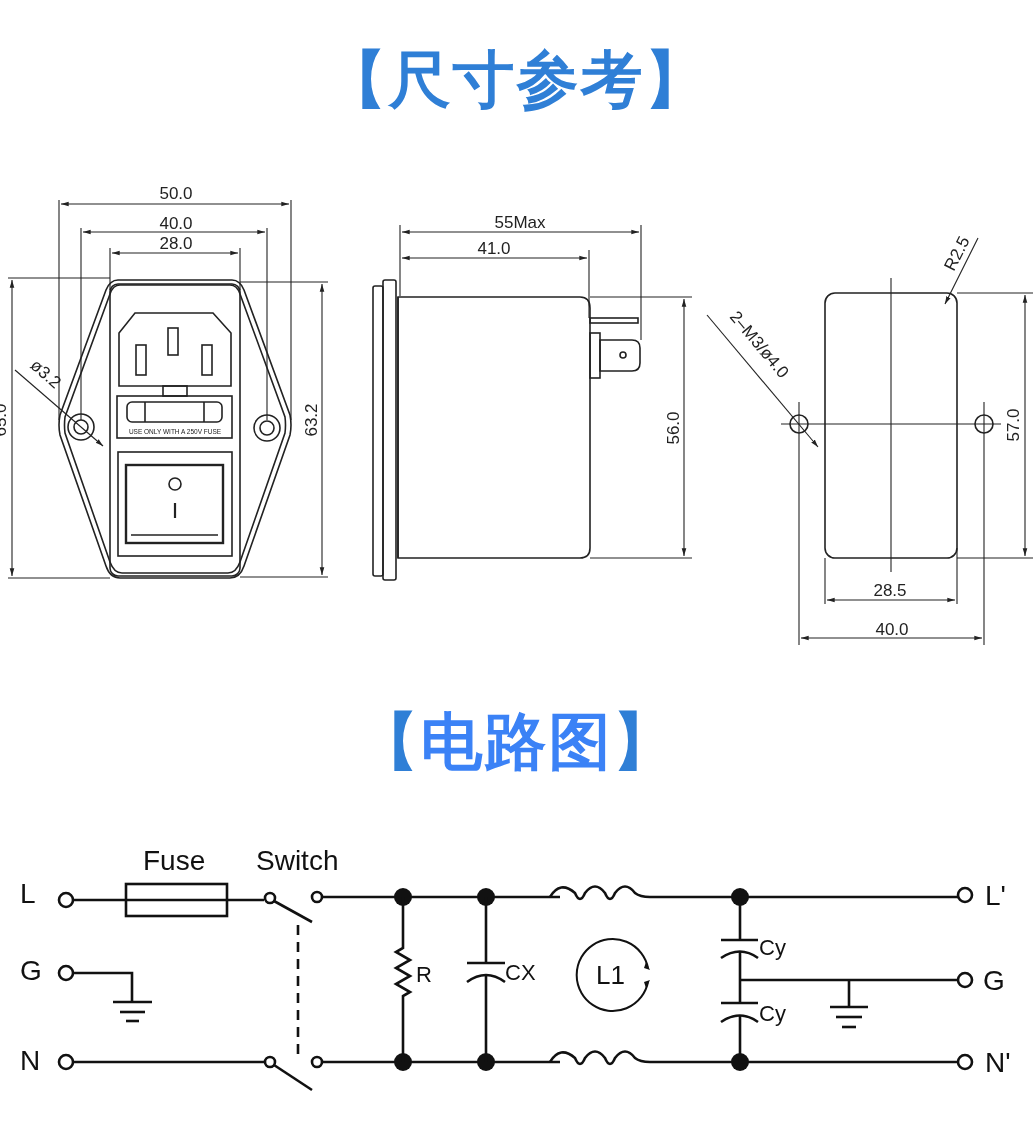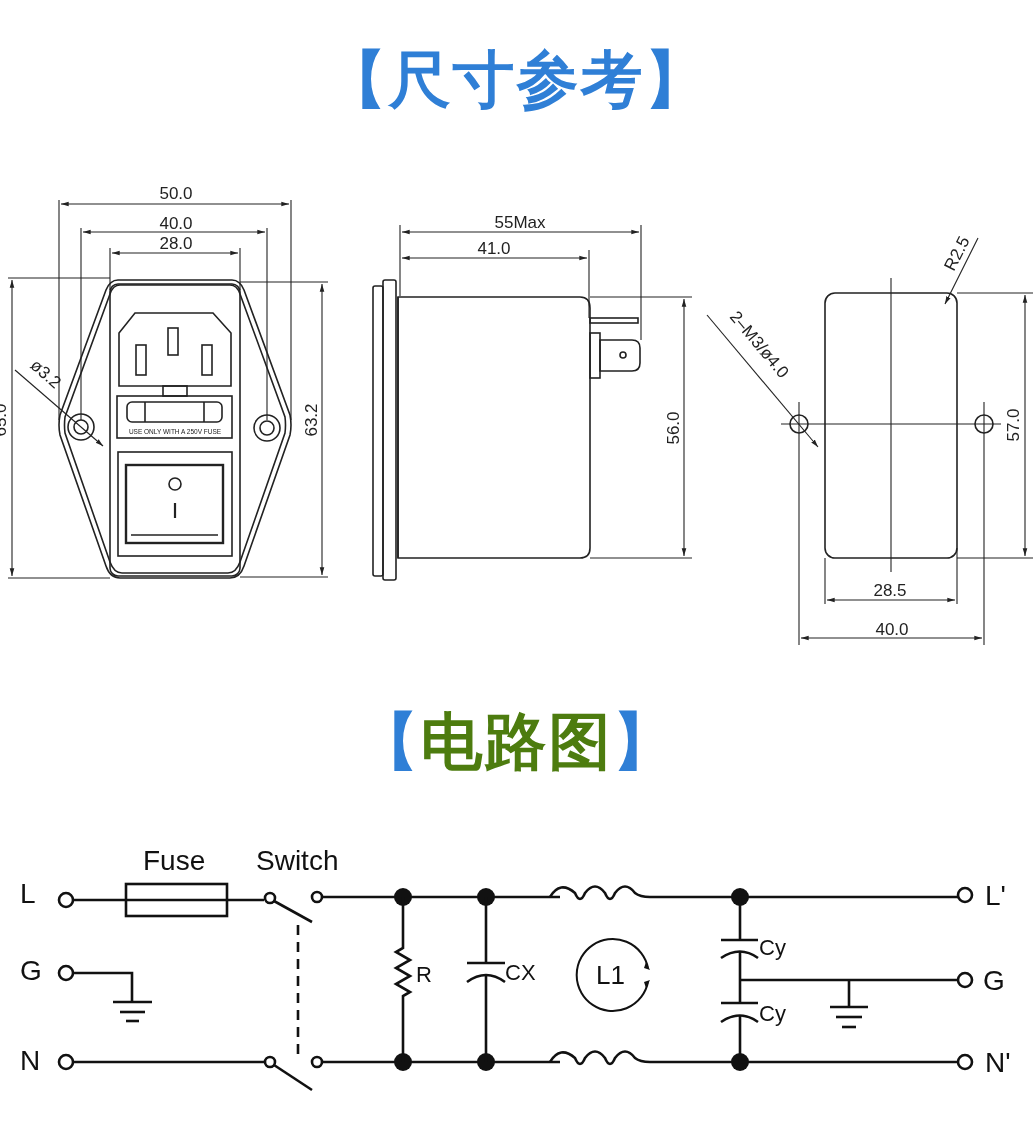--- a/index.html
+++ b/index.html
@@ -19,21 +19,21 @@
   .clbl { font-family:"Liberation Sans", sans-serif; font-size:28px; fill:#111; }
   .cslbl { font-family:"Liberation Sans", sans-serif; font-size:22px; fill:#111; }
 </style>
 </head>
 <body>
 
 <div id="h1" class="heading">
   <span class="br" style="color:#2f7fd6">【</span><span style="color:#2f7fd6">尺寸参考</span><span class="br" style="color:#2f7fd6">】</span>
 </div>
 <div id="h2" class="heading">
-  <span class="br" style="color:#2f7fd6">【</span><span style="color:#4d7c0f">电路图</span><span class="br" style="color:#2f7fd6">】</span>
+  <span class="br" style="color:#2f7fd6">【</span><span style="color:#3b82f6">电路图</span><span class="br" style="color:#2f7fd6">】</span>
 </div>
 
 <svg width="1033" height="1137" viewBox="0 0 1033 1137">
   <defs>
     <marker id="arr" viewBox="0 0 10 10" refX="10" refY="5" markerWidth="7" markerHeight="7" orient="auto-start-reverse">
       <path d="M0,2 L10,5 L0,8 z" fill="#222"></path>
     </marker>
   </defs>
 
   <g>

